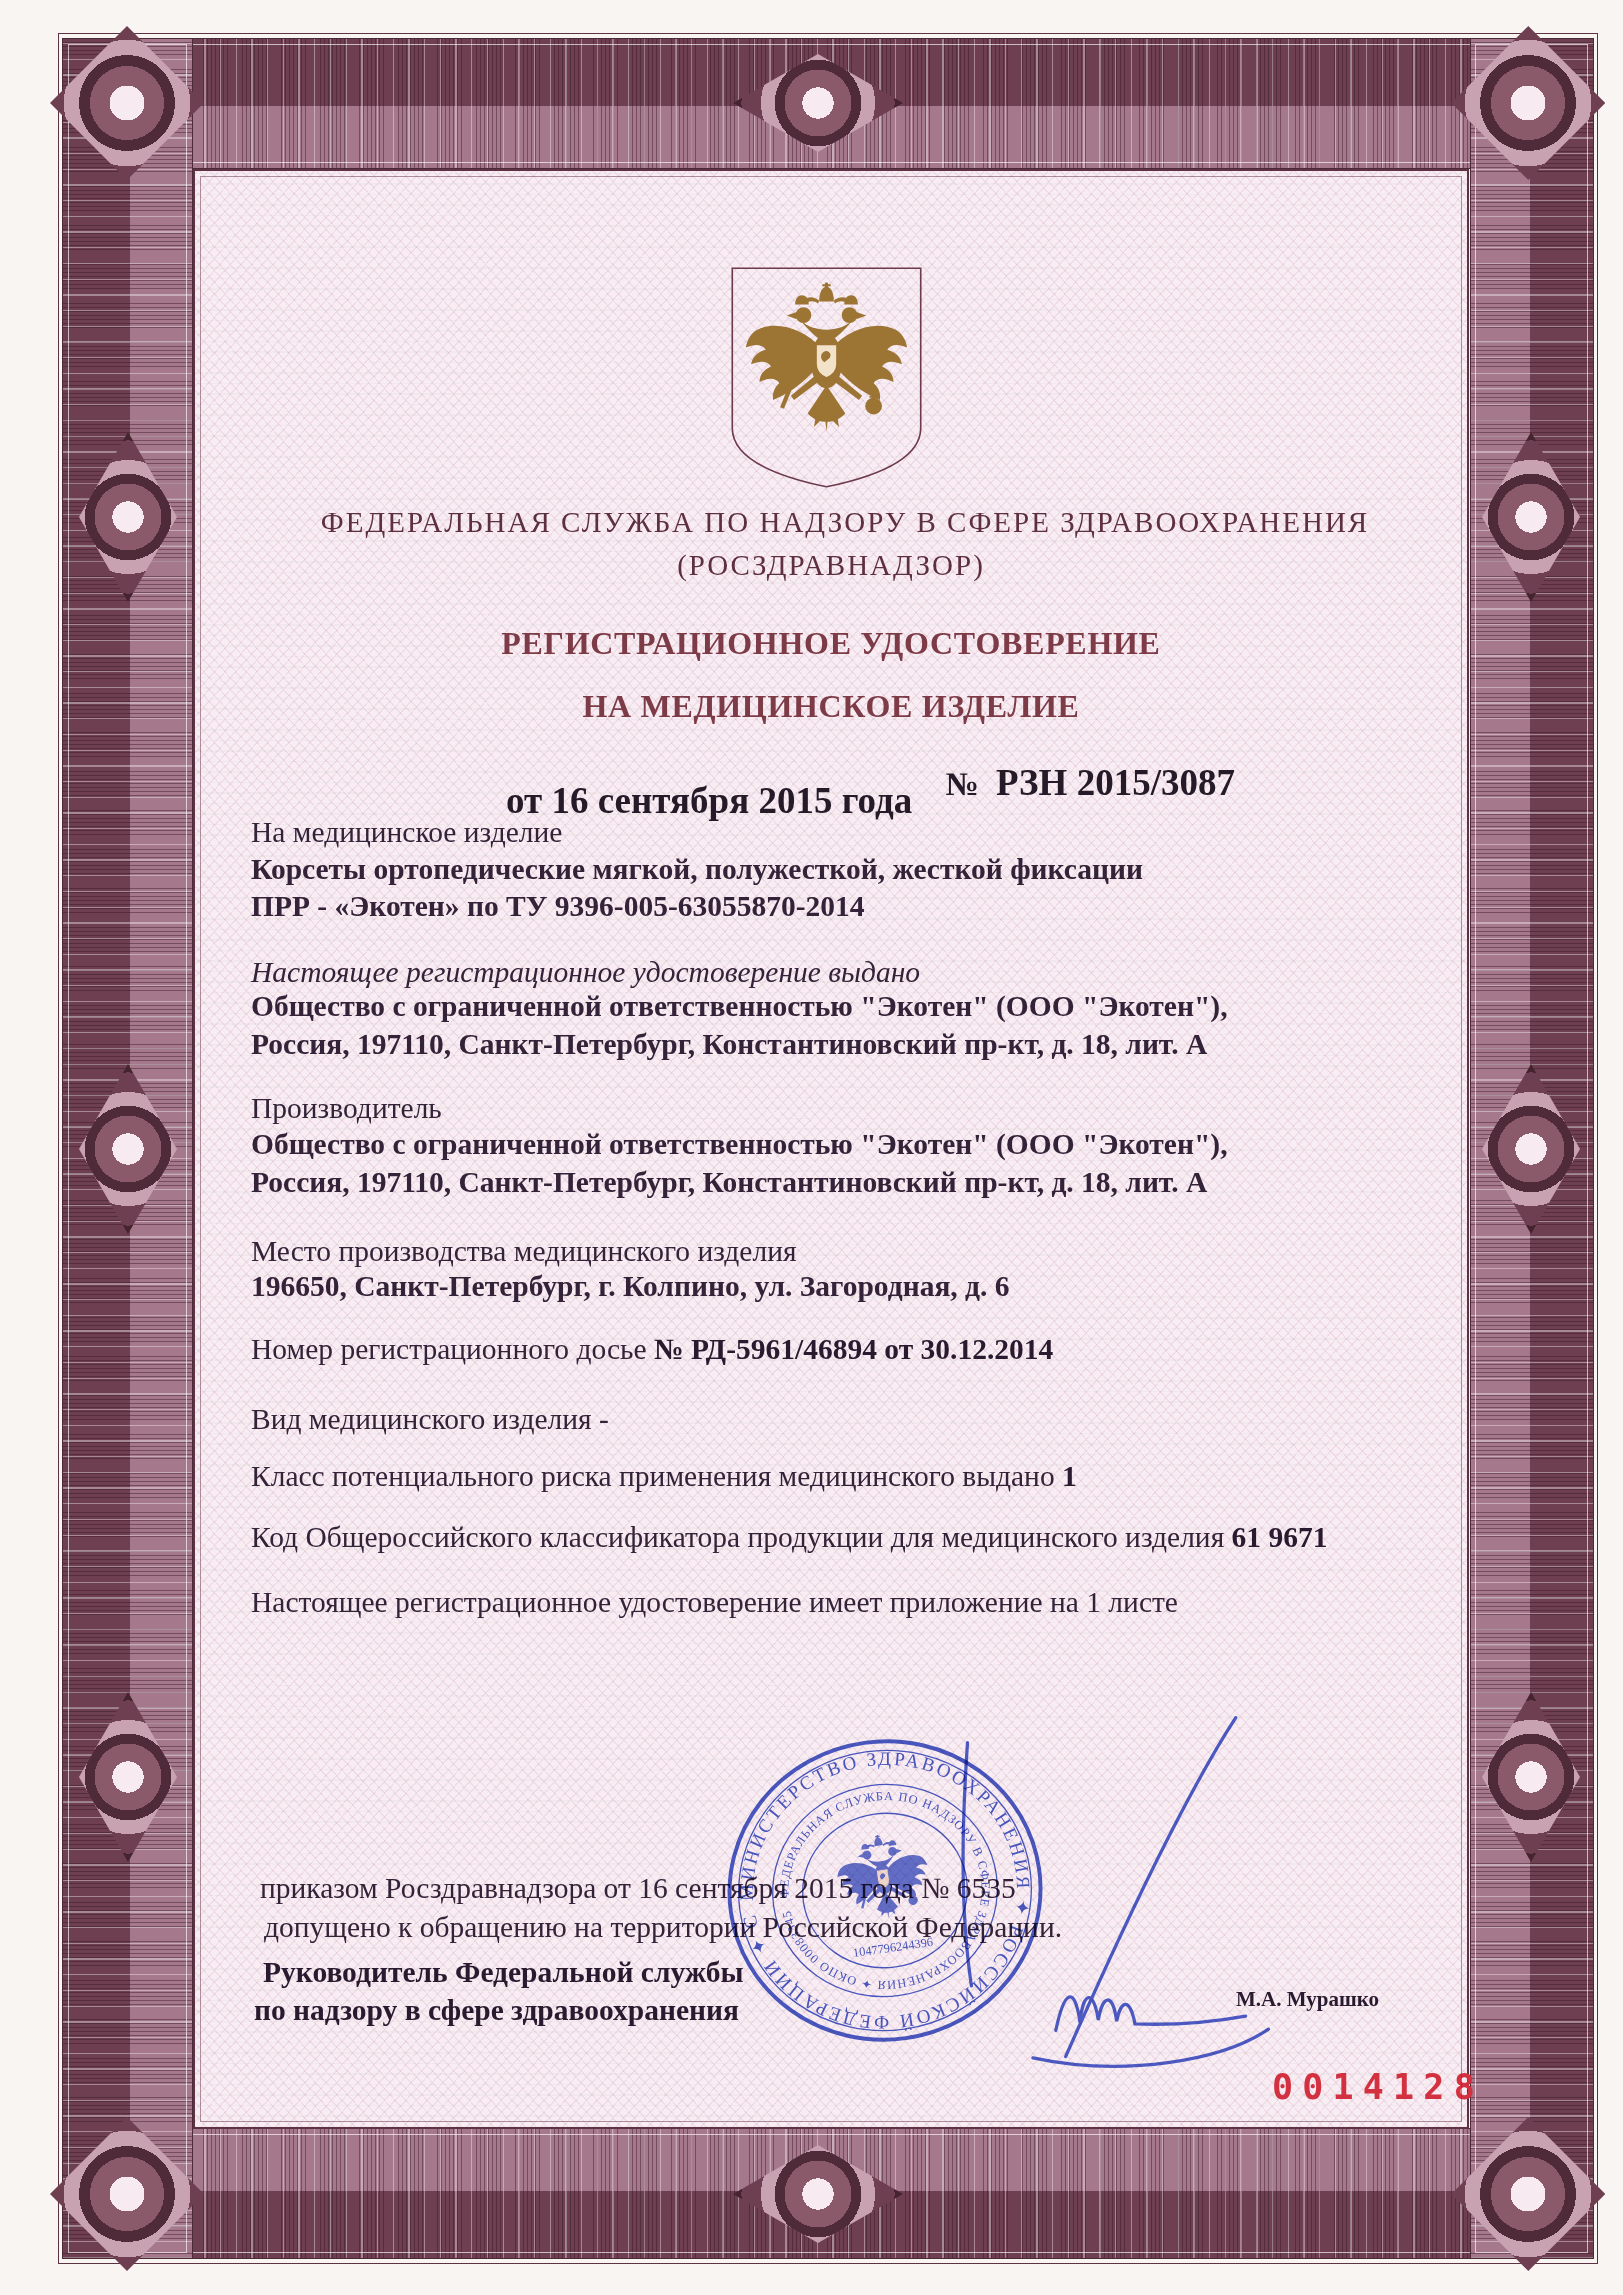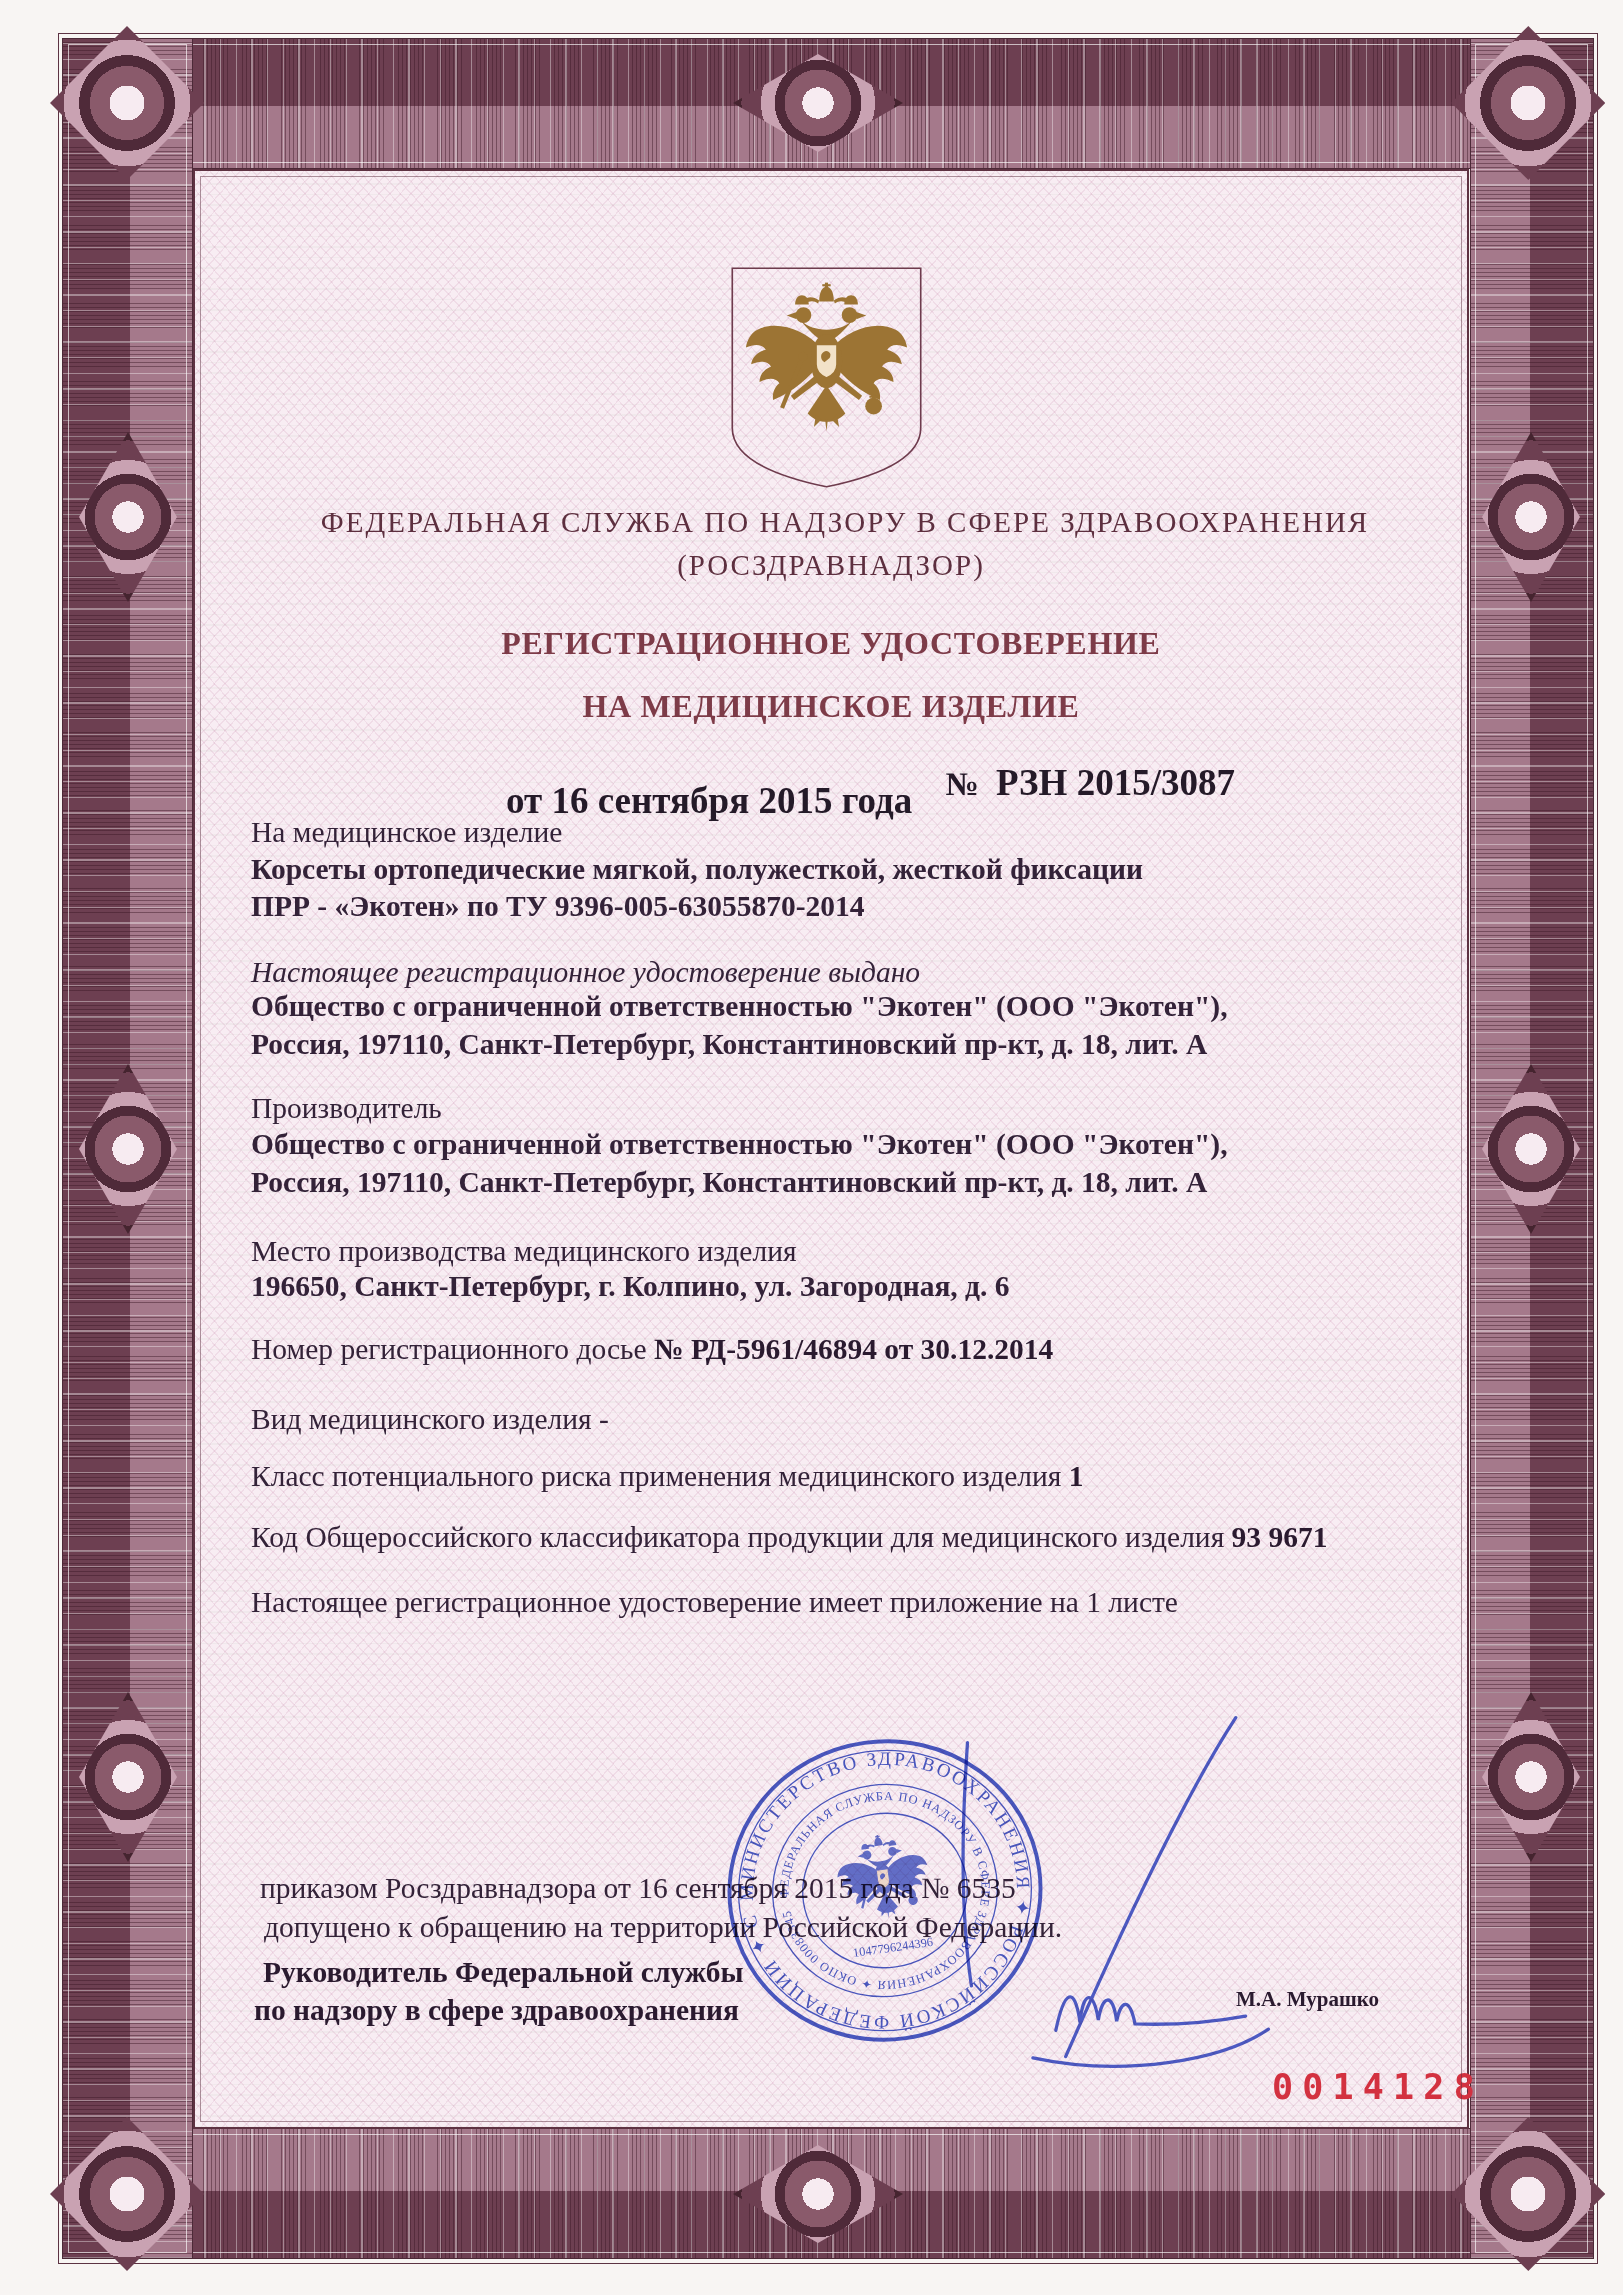--- a/index.html
+++ b/index.html
@@ -189,23 +189,23 @@
     <div class="abs body-line bold" style="top:957px;">Общество с ограниченной ответственностью "Экотен" (ООО "Экотен"),</div>
     <div class="abs body-line bold" style="top:995px;">Россия, 197110, Санкт-Петербург, Константиновский пр-кт, д. 18, лит. А</div>
 
     <div class="abs body-line" style="top:1064px;">Место производства медицинского изделия</div>
     <div class="abs body-line bold" style="top:1099px;">196650, Санкт-Петербург, г. Колпино, ул. Загородная, д. 6</div>
 
     <div class="abs body-line" style="top:1162px;"><span>Номер регистрационного досье </span><b>№ РД-5961/46894 от 30.12.2014</b></div>
 
     <div class="abs body-line" style="top:1232px;">Вид медицинского изделия -</div>
 
-    <div class="abs body-line" style="top:1289px;"><span>Класс потенциального риска применения медицинского изделия </span><b>1</b></div>
-
-    <div class="abs body-line" style="top:1350px;"><span>Код Общероссийского классификатора продукции для медицинского изделия </span><b>93 9671</b></div>
+    <div class="abs body-line" style="top:1289px;"><span>Класс потенциального риска применения медицинского выдано </span><b>1</b></div>
+
+    <div class="abs body-line" style="top:1350px;"><span>Код Общероссийского классификатора продукции для медицинского изделия </span><b>61 9671</b></div>
 
     <div class="abs body-line" style="top:1415px;">Настоящее регистрационное удостоверение имеет приложение на 1 листе</div>
 
     <div class="abs foot-line" style="left:65px;top:1701px;">приказом Росздравнадзора от 16 сентября 2015 года № 6535</div>
     <div class="abs foot-line" style="left:69px;top:1740px;">допущено к обращению на территории Российской Федерации.</div>
     <div class="abs foot-line bold" style="left:68px;top:1785px;color:#2a1a2f;">Руководитель Федеральной службы</div>
     <div class="abs foot-line bold" style="left:59px;top:1823px;color:#2a1a2f;">по надзору в сфере здравоохранения</div>
     <div class="abs signer-name" style="left:1041px;top:1816px;">М.А. Мурашко</div>
 
     <svg class="stamp-svg" style="left:520px;top:1556px;transform:rotate(-8deg);" width="340" height="327" viewBox="0 0 520 500">

